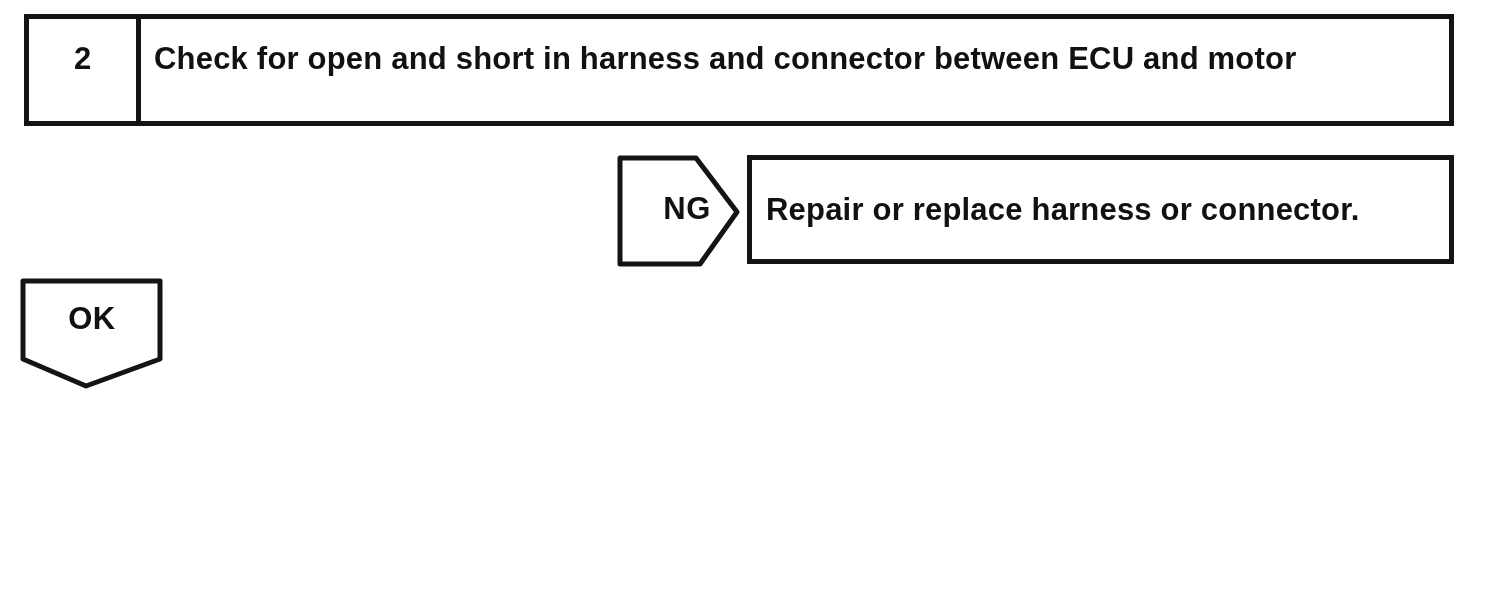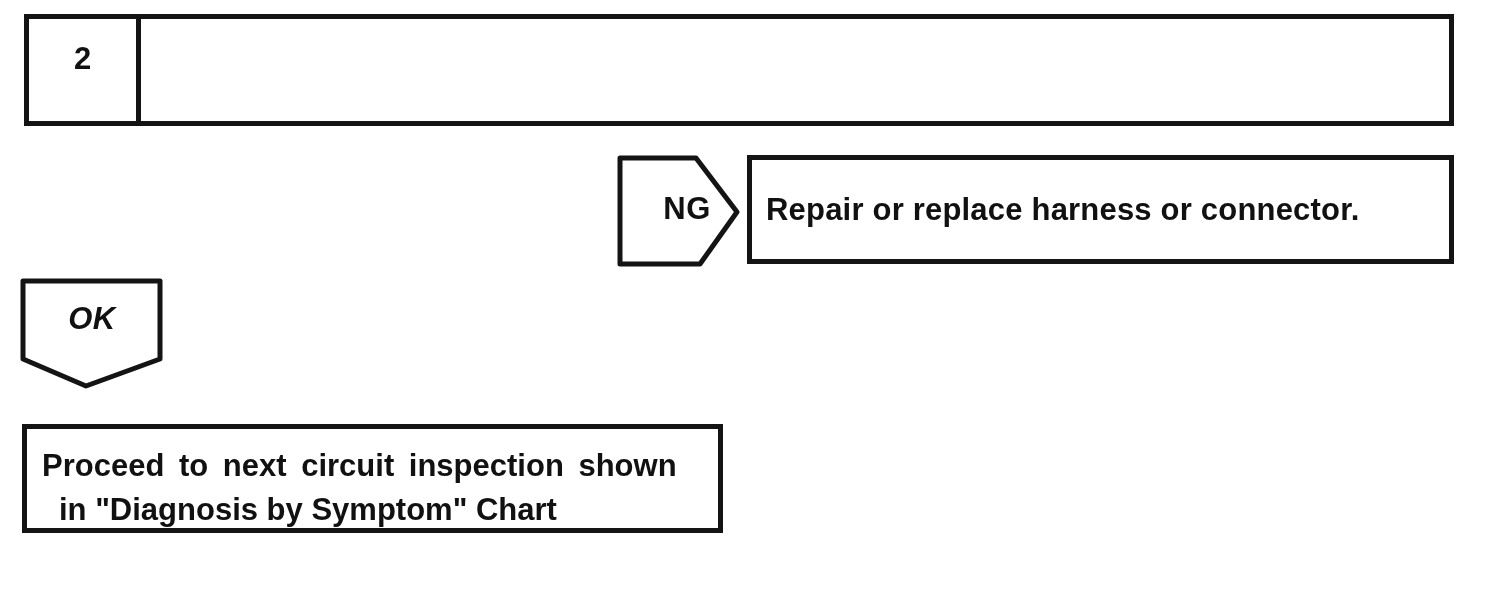--- a/index.html
+++ b/index.html
@@ -55,21 +55,21 @@
     position: absolute;
     display: flex;
     align-items: center;
     justify-content: center;
     font-size: 31px;
     letter-spacing: 0.5px;
   }
   .ng-shape { left: 617px; top: 155px; }
   .ng-label { left: 617px; top: 155px; width: 100px; height: 108px; padding-left: 20px; }
   .ok-shape { left: 20px; top: 278px; }
-  .ok-label { left: 20px; top: 278px; width: 144px; height: 82px; font-style: italic; }
+  .ok-label { left: 20px; top: 278px; width: 144px; height: 82px; }
   
   .ng-action-box {
     left: 747px;
     top: 155px;
     width: 707px;
     height: 109px;
     display: flex;
     align-items: center;
     padding-left: 14px;
     font-size: 31px;
@@ -96,38 +96,37 @@
 </style>
 </head>
 <body>
 
 <div class="canvas">
 
   <div class="box step-box">
     <div class="step-num-cell">
       <span>2</span>
     </div>
+    <div class="step-title-cell">
+      <span>Check for open and short in harness and connector between ECU and motor</span>
+    </div>
   </div>
 
   <svg class="shape ng-shape" width="124" height="112" viewBox="0 0 124 112">
     <polygon points="3,3 79,3 120,57 83,109 3,109" fill="#ffffff" stroke="#141414" stroke-width="5" stroke-linejoin="round"></polygon>
   </svg>
   <div class="shape-label ng-label">
     <span>NG</span>
   </div>
 
   <div class="box ng-action-box">
     <span>Repair or replace harness or connector.</span>
   </div>
 
   <svg class="shape ok-shape" width="144" height="112" viewBox="0 0 144 112">
     <polygon points="3,3 140,3 140,81 66,108 3,81" fill="#ffffff" stroke="#141414" stroke-width="5" stroke-linejoin="round"></polygon>
   </svg>
   <div class="shape-label ok-label">
     <span>OK</span>
   </div>
 
-  <div class="box ok-action-box">
-    <div class="ok-action-line1">Proceed to next circuit inspection shown</div>
-    <div class="ok-action-line2">in "Diagnosis by Symptom" Chart</div>
-  </div>
 
 </div>
 
 </body></html>

